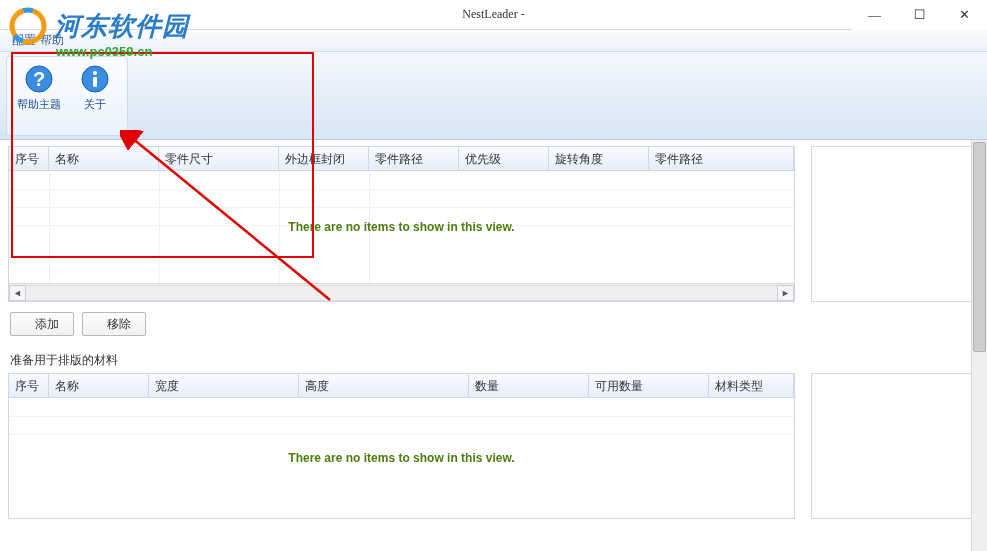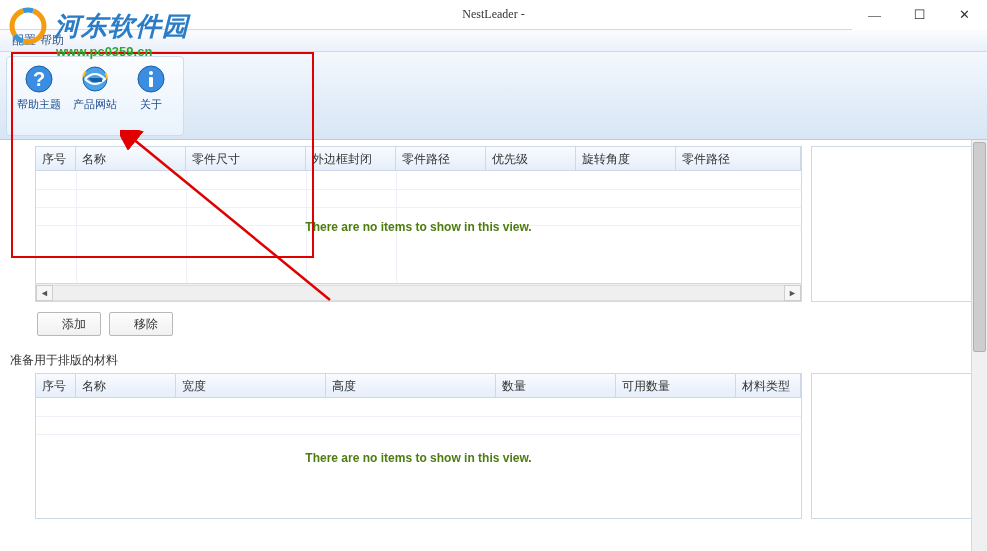--- a/index.html
+++ b/index.html
@@ -25,21 +25,21 @@
 .table-head { display: flex; background: linear-gradient(#f8fbff,#e6eef9); border-bottom: 1px solid #cfd8e8; height: 24px; }
 .table-head .th { border-right: 1px solid #cfd8e8; padding: 4px 6px; color: #333; font-size: 12px; overflow: hidden; white-space: nowrap; }
 .table-body { height: 112px; position: relative; background: #fff; }
 .table-body .grid-line { border-right: 1px solid #eef2f8; height: 100%; position: absolute; top: 0; }
 .row-line { position: absolute; left: 0; right: 0; border-bottom: 1px solid #eef2f8; }
 .empty-msg { position: absolute; left: 50%; top: 50%; transform: translate(-50%, -50%); color: #4d7c0f; font-weight: bold; font-size: 12px; }
 .hscroll { height: 18px; background: #f0f0f0; border-top: 1px solid #d8d8d8; display: flex; align-items: center; }
 .scroll-arrow { width: 17px; height: 16px; background: #f6f6f6; border: 1px solid #cecece; display: flex; align-items: center; justify-content: center; font-size: 9px; color: #555; cursor: pointer; }
 .scroll-track { flex: 1; height: 16px; background: #efefef; border-top: 1px solid #dedede; border-bottom: 1px solid #dedede; }
 
-.panel-row { display: flex; gap: 9px; margin-left: 27px; }
+.panel-row { display: flex; gap: 16px; }
 .panel-left { flex: 1; }
 .panel-right { width: 168px; border: 1px solid #cfd8e8; background: #fff; }
 
 .btn-row { display: flex; gap: 8px; padding: 10px 2px; }
 .btn { min-width: 64px; height: 24px; background: linear-gradient(#fdfdfd,#f1f1f1); border: 1px solid #b8b8b8; border-radius: 2px; cursor: pointer; font-size: 12px; color: #333; padding: 0 14px; text-align: right; }
 
 .section-label { font-size: 12px; color: #333; margin: 6px 0 4px 2px; }
 
 .watermark { position: absolute; top: 6px; left: 6px; pointer-events: none; z-index: 100; }
 .wm-logo { display: flex; align-items: center; gap: 2px; }
@@ -78,31 +78,20 @@
 <div class="ribbon">
   <div class="ribbon-group">
     <div class="ribbon-btn">
       <div class="ribbon-icon">
         <svg width="30" height="30" viewBox="0 0 30 30">
             <circle cx="15" cy="15" r="13" fill="#3a8de0" stroke="#1a5fa8" stroke-width="1"></circle>
             <text x="15" y="22" text-anchor="middle" font-size="20" font-weight="bold" fill="#fff">?</text>
           </svg>
       </div>
       <div class="ribbon-label">帮助主题</div>
-    </div>
-    <div class="ribbon-btn">
-      <div class="ribbon-icon">
-        <svg width="30" height="30" viewBox="0 0 30 30">
-            <circle cx="15" cy="15" r="12" fill="#4aa3e8" stroke="#1a5fa8"></circle>
-            <path d="M5 15 Q15 5 25 15 Q15 25 5 15" fill="none" stroke="#fff" stroke-width="2"></path>
-            <circle cx="15" cy="15" r="12" fill="none" stroke="#f8c020" stroke-width="2" stroke-dasharray="6 40" transform="rotate(-30 15 15)"></circle>
-            <path d="M8 14 L22 14 L22 18 L12 18" fill="#1a5fa8"></path>
-          </svg>
-      </div>
-      <div class="ribbon-label">产品网站</div>
     </div>
     <div class="ribbon-btn">
       <div class="ribbon-icon">
         <svg width="30" height="30" viewBox="0 0 30 30">
             <circle cx="15" cy="15" r="13" fill="#3a8de0" stroke="#1a5fa8"></circle>
             <circle cx="15" cy="9" r="2" fill="#fff"></circle>
             <rect x="13" y="13" width="4" height="10" rx="1" fill="#fff"></rect>
           </svg>
       </div>
       <div class="ribbon-label">关于</div>

